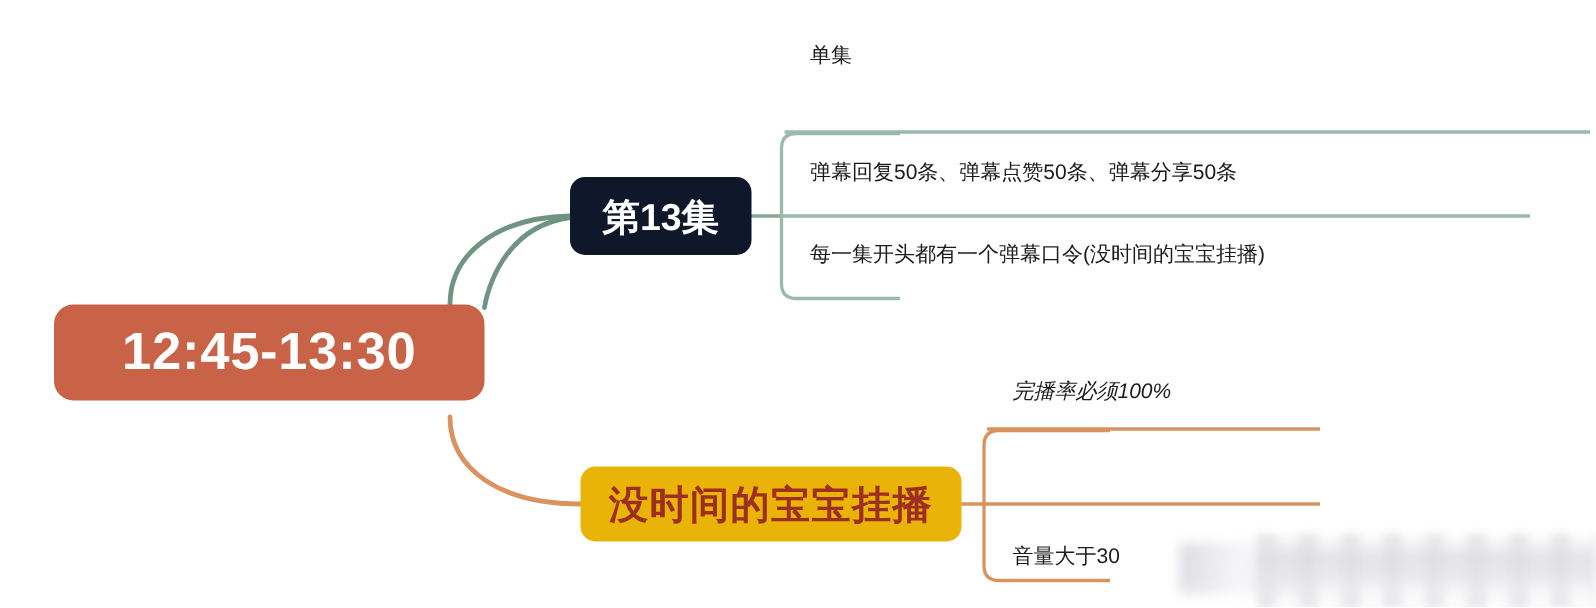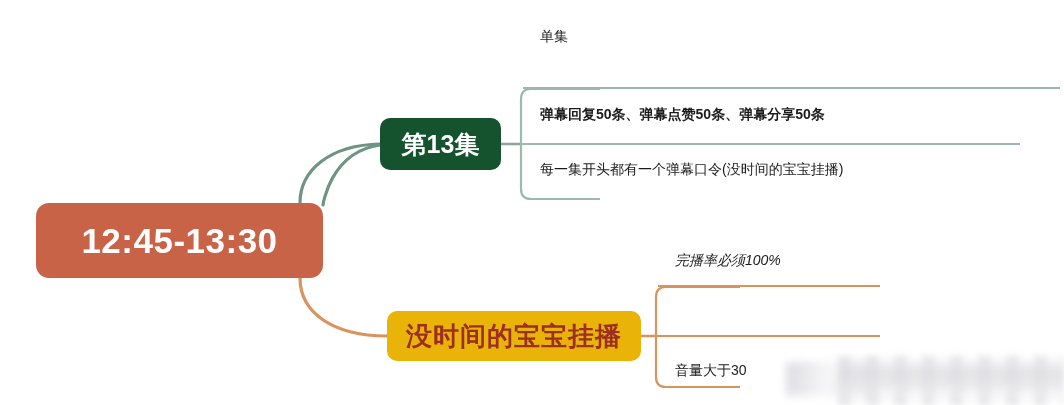--- a/index.html
+++ b/index.html
@@ -33,36 +33,36 @@
     align-items: center;
     justify-content: center;
     box-sizing: border-box;
     white-space: nowrap;
   }
 
   .node-root {
     left: 36px;
     top: 203px;
     width: 287px;
-    height: 75px;
+    height: 64px;
     border-radius: 13px;
     background: #c96347;
     color: #ffffff;
     font-size: 35px;
     font-weight: bold;
     letter-spacing: 0.5px;
   }
 
   .node-green {
     left: 380px;
     top: 118px;
     width: 121px;
     height: 52px;
     border-radius: 10px;
-    background: #14532d;
+    background: #0f172a;
     color: #ffffff;
     font-size: 25px;
     font-weight: bold;
   }
 
   .node-orange {
     left: 387px;
     top: 311px;
     width: 254px;
     height: 50px;
@@ -80,21 +80,21 @@
     box-sizing: border-box;
     color: #1b1b1b;
     font-size: 14px;
     line-height: 34px;
     white-space: nowrap;
     padding-left: 17px;
   }
   .leaf-multi { line-height: 35px; }
 
   .leaf-l1 { left: 523px; top: 19px; }
-  .leaf-l2 { left: 523px; top: 97px; font-weight: bold; }
+  .leaf-l2 { left: 523px; top: 97px; }
   .leaf-l3 { left: 523px; top: 152px; }
 
   .leaf-r1 { left: 658px; top: 243px; font-style: italic; }
   .leaf-r2 { left: 658px; top: 297px; }
   .leaf-r3 { left: 658px; top: 353px; }
 
   
   .mosaic {
     position: absolute;
     left: 838px;

